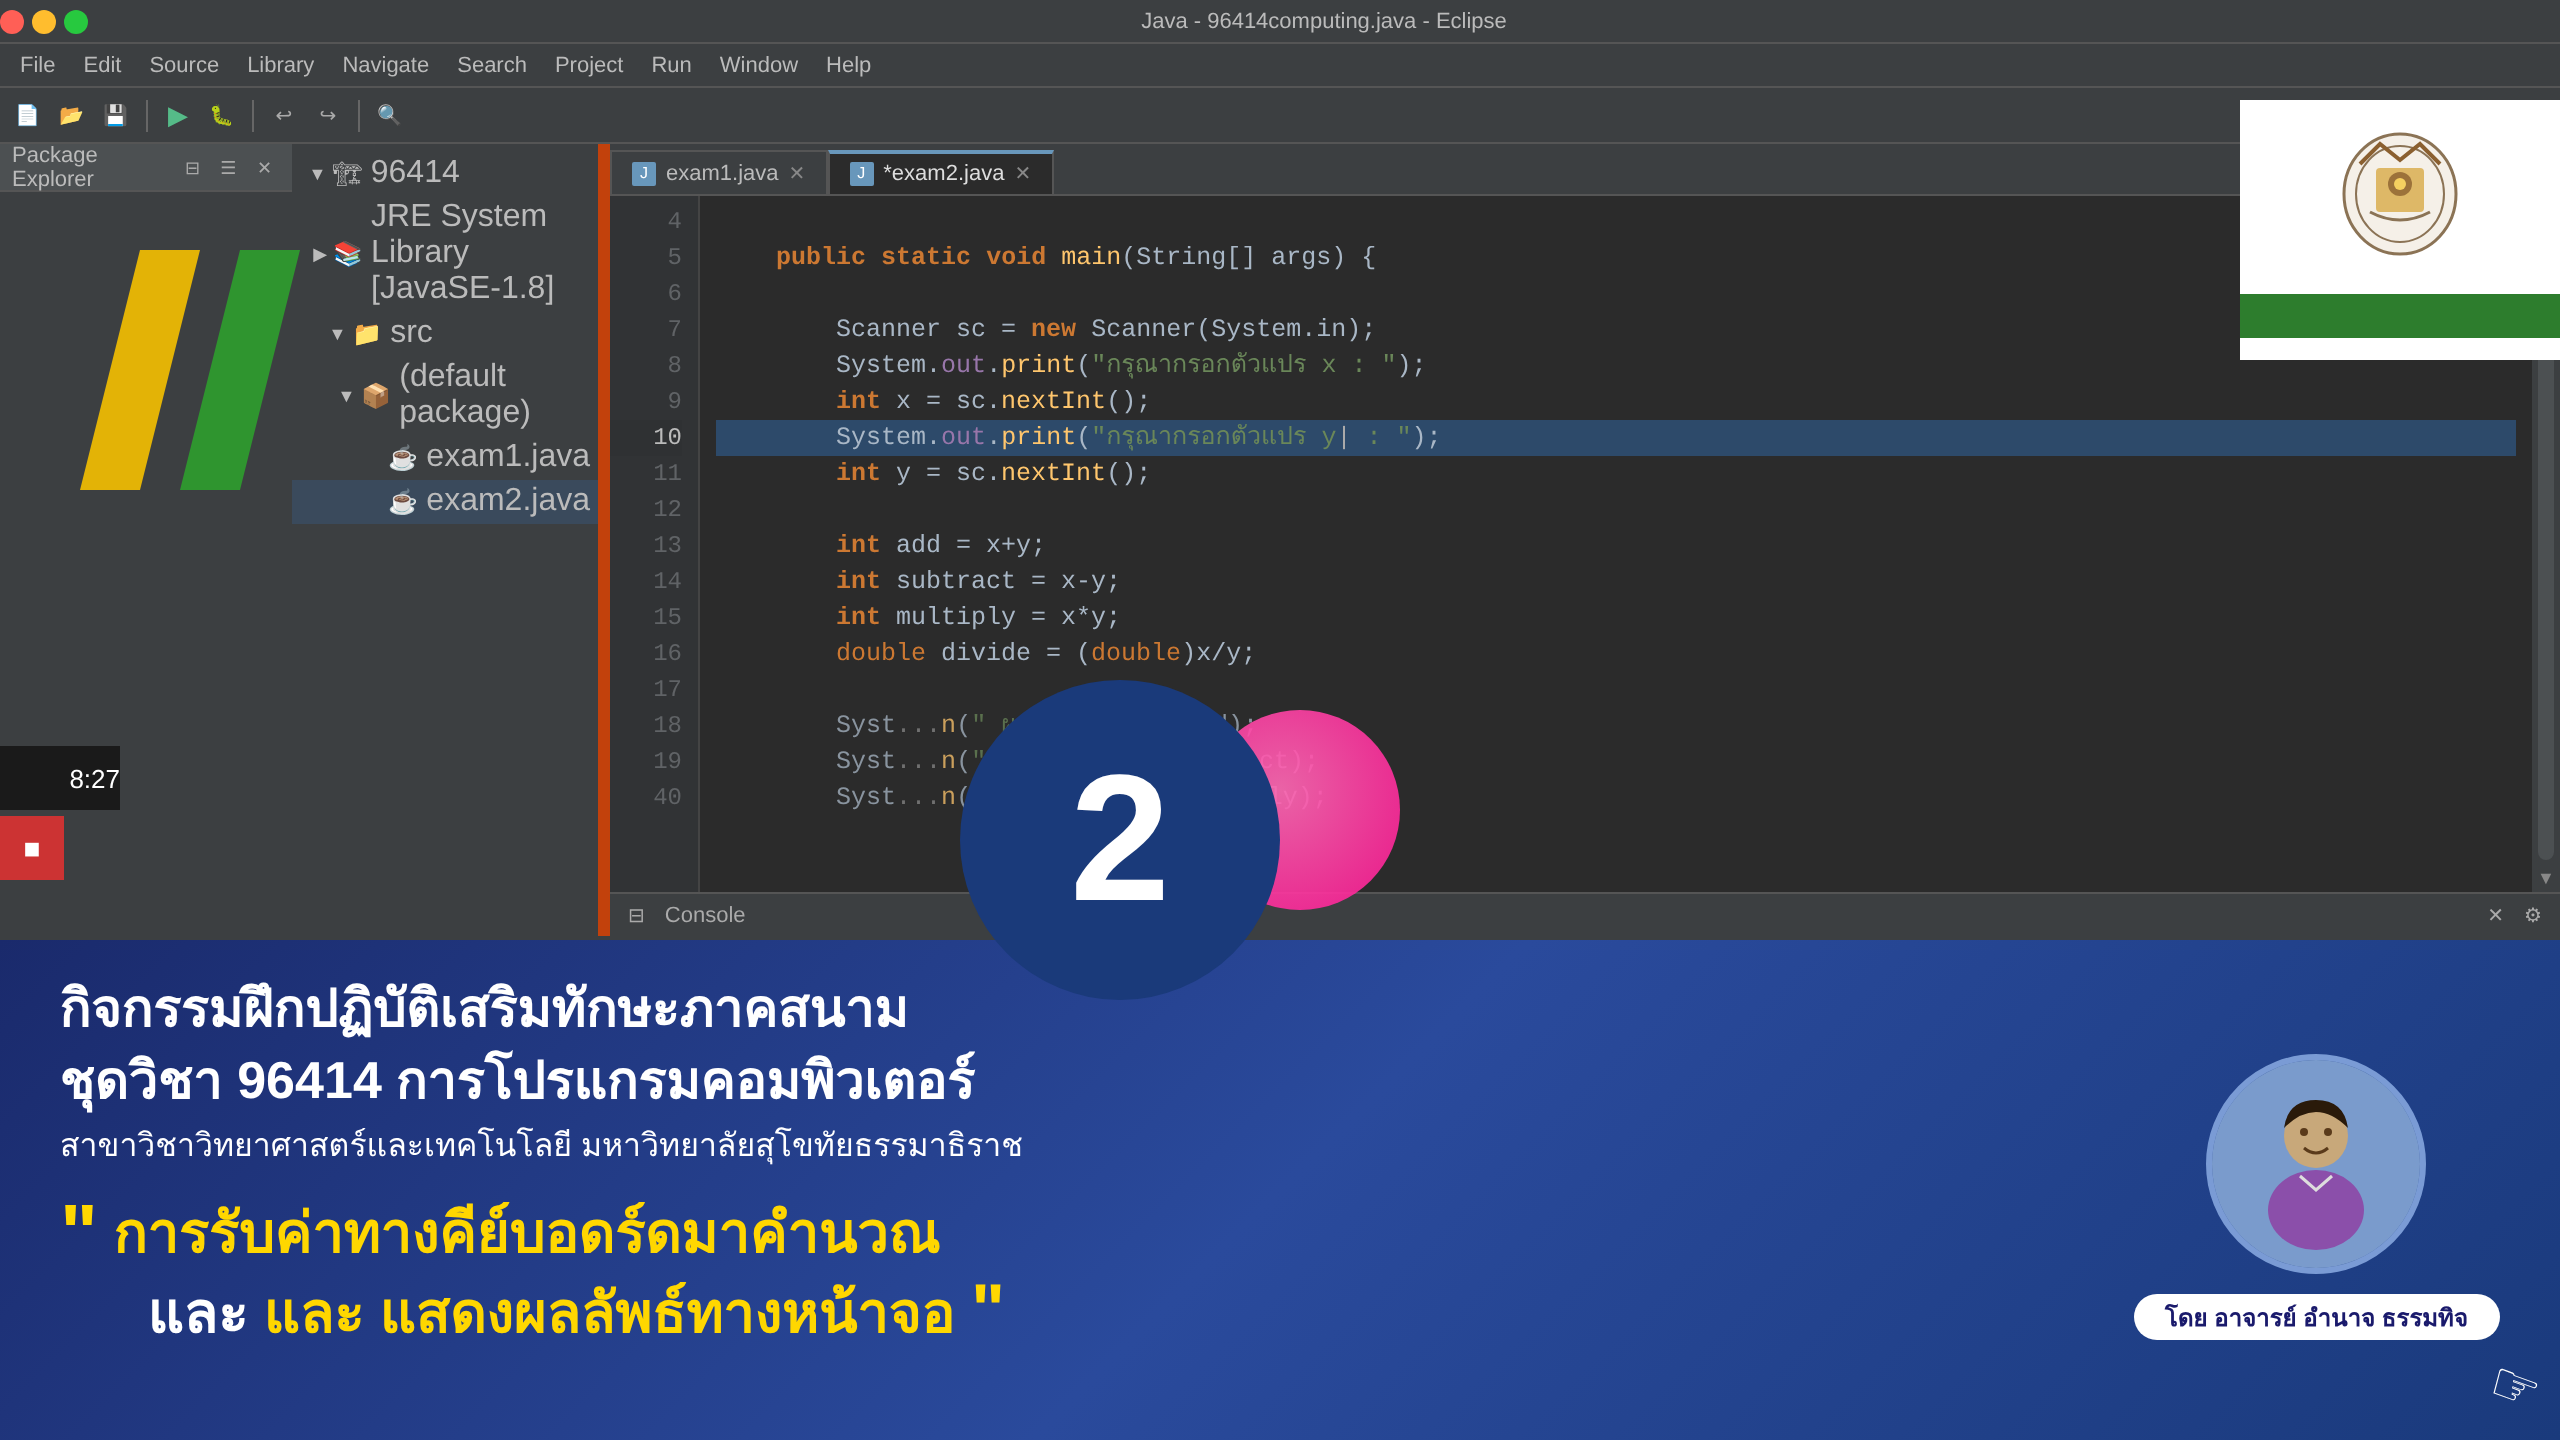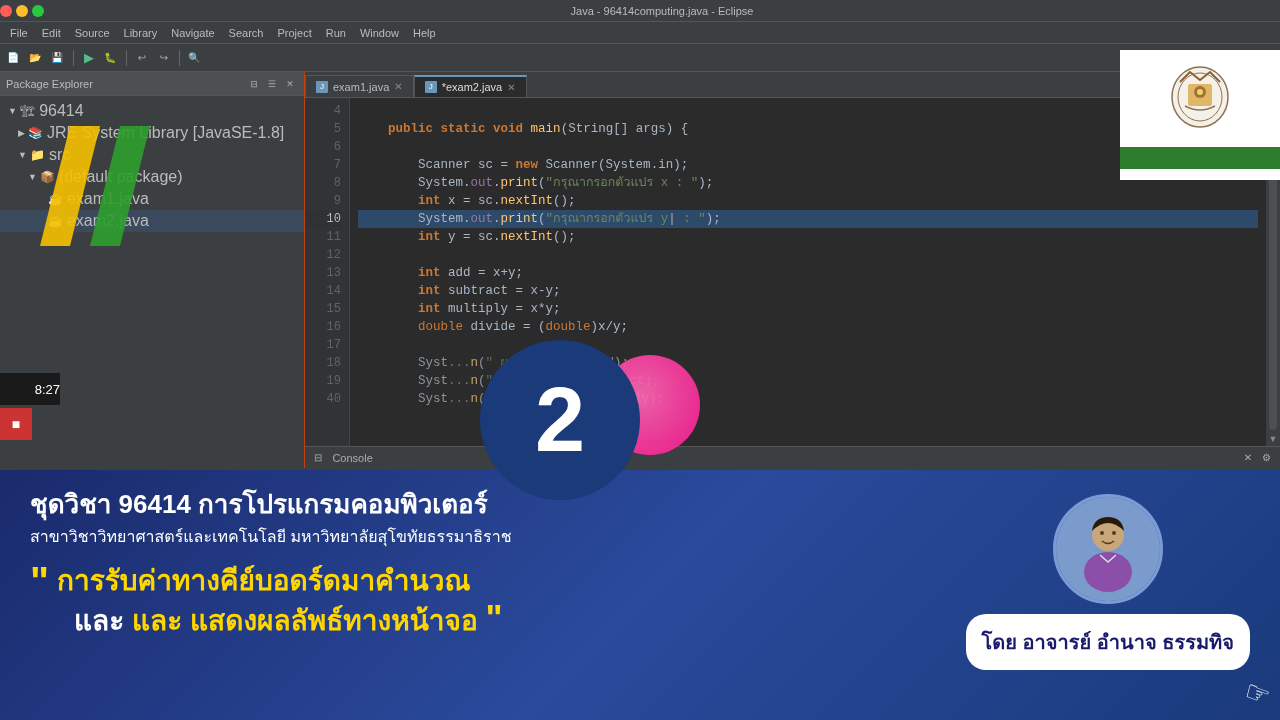--- a/index.html
+++ b/index.html
@@ -82,23 +82,23 @@
     
     .ide-main {
       display: flex;
       height: calc(490px - 72px - 22px);
     }
 
     
     .package-explorer {
       width: 305px;
       background: #3c3f41;
-      border-right: 1px solid #c2410c;
-      display: flex;
-      flex-direction: column;
+      border-right: 6px solid #c2410c;
+      display: flex;
+      flex-direction: row;
     }
     .explorer-header {
       height: 24px;
       background: #4c5052;
       display: flex;
       align-items: center;
       padding: 0 6px;
       border-bottom: 1px solid #555;
     }
     .explorer-header-text {
@@ -392,23 +392,23 @@
       background: #5a7bb5;
       border: 3px solid #7a9bd5;
       overflow: hidden;
       display: flex;
       align-items: center;
       justify-content: center;
     }
     .instructor-name-badge {
       background: white;
       border-radius: 20px;
-      padding: 12px 16px;
+      padding: 2px 16px;
       color: #1a1a6c;
-      font-size: 20px;
+      font-size: 12px;
       font-weight: bold;
       white-space: nowrap;
     }
 
     
     .cursor-hand {
       position: absolute;
       bottom: 10px;
       right: 10px;
       font-size: 28px;
@@ -671,20 +671,23 @@
     <span class="number-2">2</span>
   </div>
 
   <div class="pink-blob"></div>
 
 </div>
 
 <div class="bottom-overlay">
 
   <div class="overlay-line1">
+    <span>กิจกรรมฝึกปฏิบัติเสริมทักษะภาคสนาม</span>
+  </div>
+  <div class="overlay-line1">
     <span>ชุดวิชา 96414 การโปรแกรมคอมพิวเตอร์</span>
   </div>
   <div class="overlay-line2">
     <span>สาขาวิชาวิทยาศาสตร์และเทคโนโลยี มหาวิทยาลัยสุโขทัยธรรมาธิราช</span>
   </div>
 
   <div>
     <div class="overlay-quote">
       <span class="quote-mark" style="color:#ffd700;">"</span>
       <span>การรับค่าทางคีย์บอดร์ดมาคำนวณ</span>

